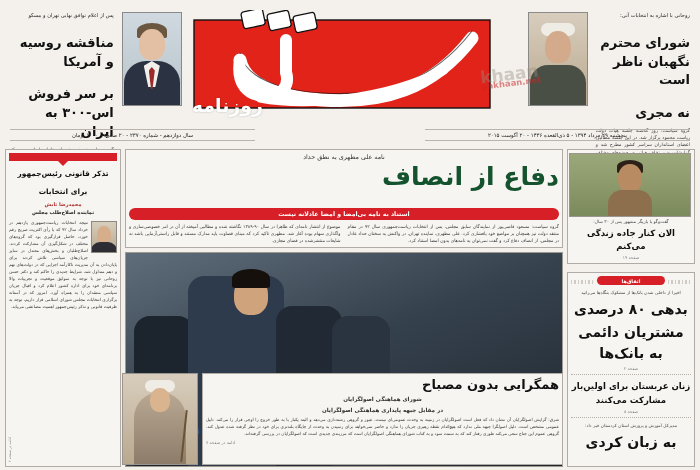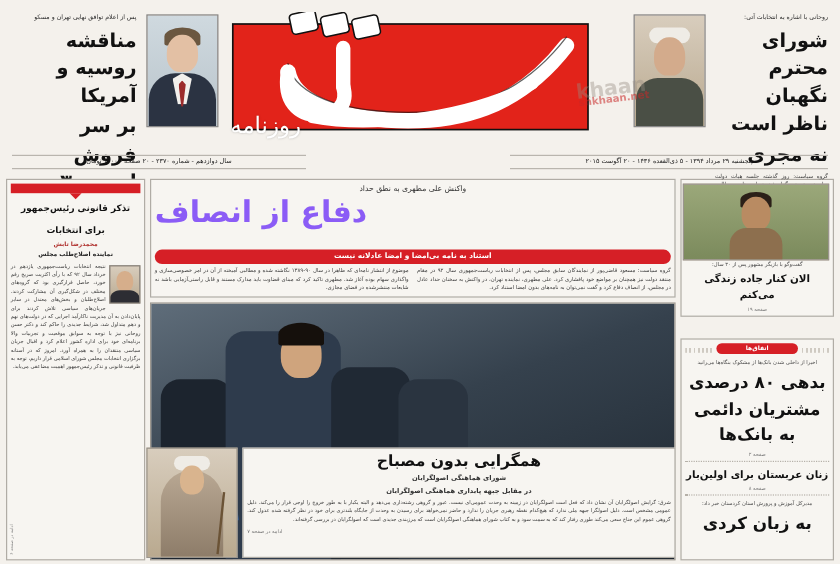--- a/index.html
+++ b/index.html
@@ -14,77 +14,77 @@
         background:#f4f1ec;padding:4px 5px 0 5px;}
 
   
   .masthead{position:relative;height:142px;display:flex;flex-direction:row;}
   .mh-right{width:268px;display:flex;flex-direction:row-reverse;padding-top:8px;box-sizing:border-box;padding-left:24px;}
   .mh-photo{width:58px;height:92px;border:1px solid #8a8a8a;background:#cfc9c1;
             margin-right:3px;position:relative;overflow:hidden;flex:none;}
   .mh-photo.left{margin-right:0;margin-left:3px;}
   .mh-rt-text{flex:1;padding:0 5px;text-align:right;}
   .kicker{font-size:5.2px;line-height:1.5;color:#2a2a2a;}
-  .mh-h{font-size:16px;font-weight:bold;line-height:1.45;color:#111;margin-top:2px;}
+  .mh-h{font-size:13px;font-weight:bold;line-height:1.45;color:#111;margin-top:14px;}
   .mh-body{font-size:4.6px;line-height:1.55;color:#3a3a3a;margin-top:4px;text-align:justify;}
   .pagelink{font-size:4.4px;color:#666;text-align:center;margin-top:3px;}
   .logo-wrap{flex:1;position:relative;display:flex;align-items:flex-start;justify-content:center;}
   .logo{position:relative;width:322px;height:108px;margin-top:6px;}
   .logo svg{display:block;}
-  .rooznameh{position:absolute;left:10px;bottom:2px;color:#fff;font-size:19px;font-weight:normal;
+  .rooznameh{position:absolute;left:10px;bottom:2px;color:#fff;font-size:19px;font-weight:bold;
              letter-spacing:.5px;text-shadow:0 0 2px rgba(0,0,0,.25);}
   .mh-left{width:258px;display:flex;flex-direction:row;padding-top:8px;box-sizing:border-box;}
   .dateline{position:absolute;right:5px;bottom:5px;width:265px;text-align:center;font-size:5.4px;
             color:#222;border-top:1px solid #b9b5ae;border-bottom:1px solid #b9b5ae;padding:2px 0;}
   .issueline{position:absolute;left:5px;bottom:5px;width:245px;text-align:center;font-size:5.4px;
              color:#222;border-top:1px solid #b9b5ae;border-bottom:1px solid #b9b5ae;padding:2px 0;}
   .watermark{position:absolute;left:298px;top:60px;font-size:17px;color:rgba(150,140,130,.40);
              font-weight:bold;transform:rotate(-7deg);pointer-events:none;
              font-family:"DejaVu Sans",sans-serif;}
   .wm2{position:absolute;left:300px;top:74px;font-size:8.5px;color:rgba(200,40,40,.55);
        font-weight:bold;transform:rotate(-7deg);pointer-events:none;}
 
   
   .grid{display:flex;flex-direction:row;gap:4px;height:318px;margin-top:3px;}
-  .col-right{width:128px;display:flex;flex-direction:column;gap:18px;}
+  .col-right{width:128px;display:flex;flex-direction:column;gap:8px;}
   .col-mid{flex:1;display:flex;flex-direction:column;gap:4px;}
   .col-left{width:116px;display:flex;flex-direction:column;gap:3px;}
 
   .box{border:1px solid #b0aca5;background:#f7f5f1;box-sizing:border-box;padding:3px;}
 
   
   .sb-photo{width:100%;height:62px;background:#b9ad9a;border:1px solid #9a958e;position:relative;overflow:hidden;}
   .sb-cap{font-size:4.4px;color:#4a4a4a;text-align:center;margin-top:2px;line-height:1.45;}
   .sb-h{font-size:8.6px;font-weight:bold;text-align:center;line-height:1.5;margin-top:2px;color:#111;}
   .sb-h.lg{font-size:14px;}
   .sb-pg{font-size:4.2px;color:#777;text-align:center;margin-top:2px;}
   .redtag{background:#d61f26;color:#fff;font-size:5px;font-weight:bold;text-align:center;
           padding:1.5px 0;border-radius:8px;width:56%;margin:0 auto 3px auto;}
   .tagrow{display:flex;align-items:center;gap:3px;}
   .tagdots{flex:1;height:4px;background:repeating-linear-gradient(90deg,#cfcac2 0 1.5px,transparent 1.5px 3.5px);}
   .hr-dot{border-top:1px dotted #b5b0a8;margin:3px 0;}
 
   
   .lead-kicker{font-size:6.4px;text-align:center;color:#333;}
-  .lead-title{font-size:25px;font-weight:bold;text-align:left;line-height:1.15;margin:2px 0 16px;color:#8b5cf6;letter-spacing:-.3px;}
+  .lead-title{font-size:25px;font-weight:bold;text-align:right;line-height:1.15;margin:2px 0 16px;color:#14532d;letter-spacing:-.3px;}
   .lead-banner{background:#d61f26;color:#fff;font-size:6.2px;font-weight:bold;text-align:center;
                padding:2.5px 0;border-radius:9px;margin-bottom:3px;}
   .twocol{column-count:2;column-gap:7px;font-size:4.5px;line-height:1.6;text-align:justify;color:#3a3a3a;}
 
   .photo-main{position:relative;flex:1;min-height:0;border:1px solid #9d9890;overflow:hidden;
               background:linear-gradient(160deg,#5f6d7a 0%,#35414d 45%,#1e2730 100%);}
   .photo-main .ov{position:absolute;right:5px;bottom:4px;left:5px;text-align:right;}
   .ov-kick{font-size:5px;color:#fff;text-shadow:0 1px 2px #000;margin-bottom:1px;}
   .ov-sub{font-size:5.6px;color:#fff;font-weight:bold;text-shadow:0 1px 2px #000;margin-bottom:2px;}
   .ov-h{font-size:13.5px;font-weight:bold;color:#fff;line-height:1.3;text-shadow:0 1px 3px rgba(0,0,0,.9);}
   .ov-pg{font-size:4.4px;color:#e8e8e8;margin-top:2px;text-shadow:0 1px 2px #000;}
 
   .bottom-mid{display:flex;flex-direction:row;gap:4px;height:92px;}
   .bm-text{flex:1;}
-  .bm-h{font-size:13px;font-weight:bold;text-align:center;color:#111;line-height:1.25;}
+  .bm-h{font-size:13px;font-weight:bold;color:#111;line-height:1.25;}
   .bm-sub{font-size:5.6px;font-weight:bold;text-align:center;color:#333;margin-top:2px;line-height:1.5;}
   .bm-body{font-size:4.3px;line-height:1.6;text-align:justify;color:#3a3a3a;margin-top:3px;}
   .bm-ph{width:74px;background:#c9b9a4;border:1px solid #9a958e;position:relative;overflow:hidden;flex:none;}
 
   
   .lc-redline{height:8px;background:#d61f26;position:relative;}
   .lc-redline:after{content:"";position:absolute;left:50%;margin-left:-5px;bottom:-5px;
                     border-left:5px solid transparent;border-right:5px solid transparent;border-top:5px solid #d61f26;}
   .lc-h{font-size:7.4px;font-weight:bold;text-align:center;line-height:1.5;margin-top:7px;color:#111;}
   .lc-author{font-size:5px;font-weight:bold;text-align:center;color:#b0322f;margin-top:4px;line-height:1.5;}
@@ -212,37 +212,38 @@
         <div>
           <div class="sb-cap">اخیرا از داخلی شدن بانک‌ها از مشکوک بنگاه‌ها می‌رانید</div>
           <div class="sb-h lg">بدهی ۸۰ درصدی</div>
           <div class="sb-h lg">مشتریان دائمی به بانک‌ها</div>
           <div class="sb-pg">صفحه ۲</div>
         </div>
         <div class="hr-dot"></div>
 
         <div>
           <div class="sb-h">زنان عربستان برای اولین‌بار</div>
+          <div class="sb-h">مشارکت می‌کنند</div>
           <div class="sb-pg">صفحه ۸</div>
         </div>
         <div class="hr-dot"></div>
 
         <div>
           <div class="sb-cap">مدیرکل آموزش و پرورش استان کردستان خبر داد:</div>
           <div class="sb-h lg">به زبان کردی</div>
 
         </div>
       </div>
 
     </div>
 
     <div class="col-mid">
 
       <div class="box">
-        <div class="lead-kicker">واکنش علی مطهری به نطق حداد</div>
+        <div class="lead-kicker">نامه علی مطهری به نطق حداد</div>
         <div class="lead-title">دفاع از انصاف</div>
         <div class="lead-banner">استناد به نامه بی‌امضا و امضا عادلانه نیست</div>
         <div class="twocol">
           <div>گروه سیاست: مسعود قاضی‌پور از نمایندگان سابق مجلس، پس از انتخابات ریاست‌جمهوری سال ۹۲ در مقام منتقد دولت نیز همچنان بر مواضع خود پافشاری کرد. علی مطهری، نماینده تهران، در واکنش به سخنان حداد عادل در مجلس، از انصاف دفاع کرد و گفت نمی‌توان به نامه‌های بدون امضا استناد کرد.</div>
           <div>موضوع از انتشار نامه‌ای که ظاهرا در سال ۹۰-۱۳۸۹ نگاشته شده و مطالبی آمیخته از آن در امر خصوصی‌سازی و واگذاری سهام بوده آغاز شد. مطهری تاکید کرد که مبنای قضاوت باید مدارک مستند و قابل راستی‌آزمایی باشد نه شایعات منتشرشده در فضای مجازی.</div>
         </div>
       </div>
 
       <div class="photo-main">
         <div class="suit-figs">

